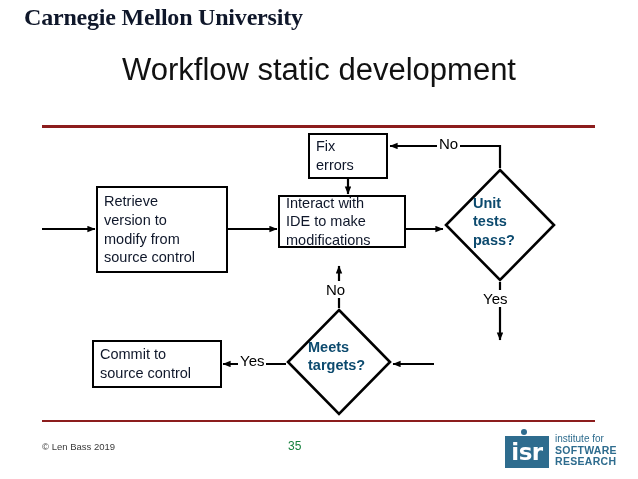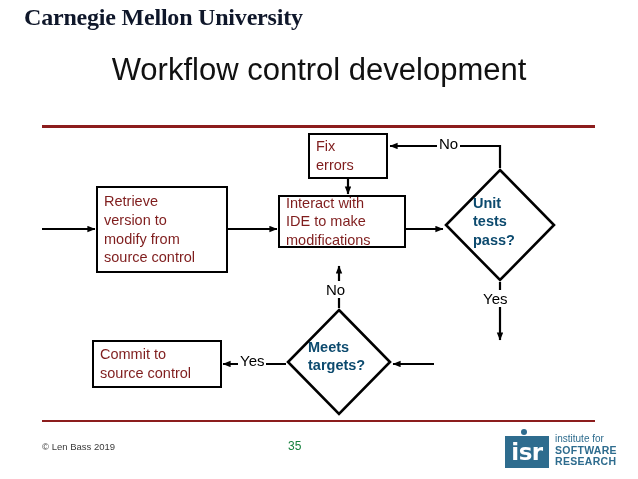--- a/index.html
+++ b/index.html
@@ -79,21 +79,21 @@
 
   
   .node {
     position: absolute;
     box-sizing: border-box;
     border: 2px solid #000000;
     background: #ffffff;
     font-size: 14.5px;
     line-height: 1.28;
     padding: 3px 20px 3px 6px;
-    color: #7f1d1d;
+    color: #0f172a;
     display: flex;
     flex-direction: column;
     justify-content: center;
     white-space: pre-line;
   }
   #node-retrieve { left: 96px;  top: 186px; width: 132px; height: 87px; }
   #node-fix      { left: 308px; top: 133px; width: 80px;  height: 46px; }
   #node-interact { left: 278px; top: 195px; width: 128px; height: 53px; }
   #node-commit   { left: 92px;  top: 340px; width: 130px; height: 48px; }
   #node-static   { left: 434px; top: 341px; width: 130px; height: 48px; }
@@ -201,21 +201,21 @@
     letter-spacing: 0.3px;
   }
 </style>
 </head>
 <body>
 
 <div id="slide">
 
   <div class="cmu-wordmark">Carnegie Mellon University</div>
 
-  <div class="slide-title">Workflow control development</div>
+  <div class="slide-title">Workflow static development</div>
 
   <div class="rule-top"></div>
   <div class="rule-bottom"></div>
 
   <svg id="flow" viewBox="0 0 638 479" xmlns="http://www.w3.org/2000/svg">
     <defs>
       <marker id="ah" markerWidth="9" markerHeight="9" refX="7.6" refY="3.2" orient="auto" markerUnits="userSpaceOnUse">
         <path d="M0,0 L8,3.2 L0,6.4 z" fill="#000000"></path>
       </marker>
     </defs>

